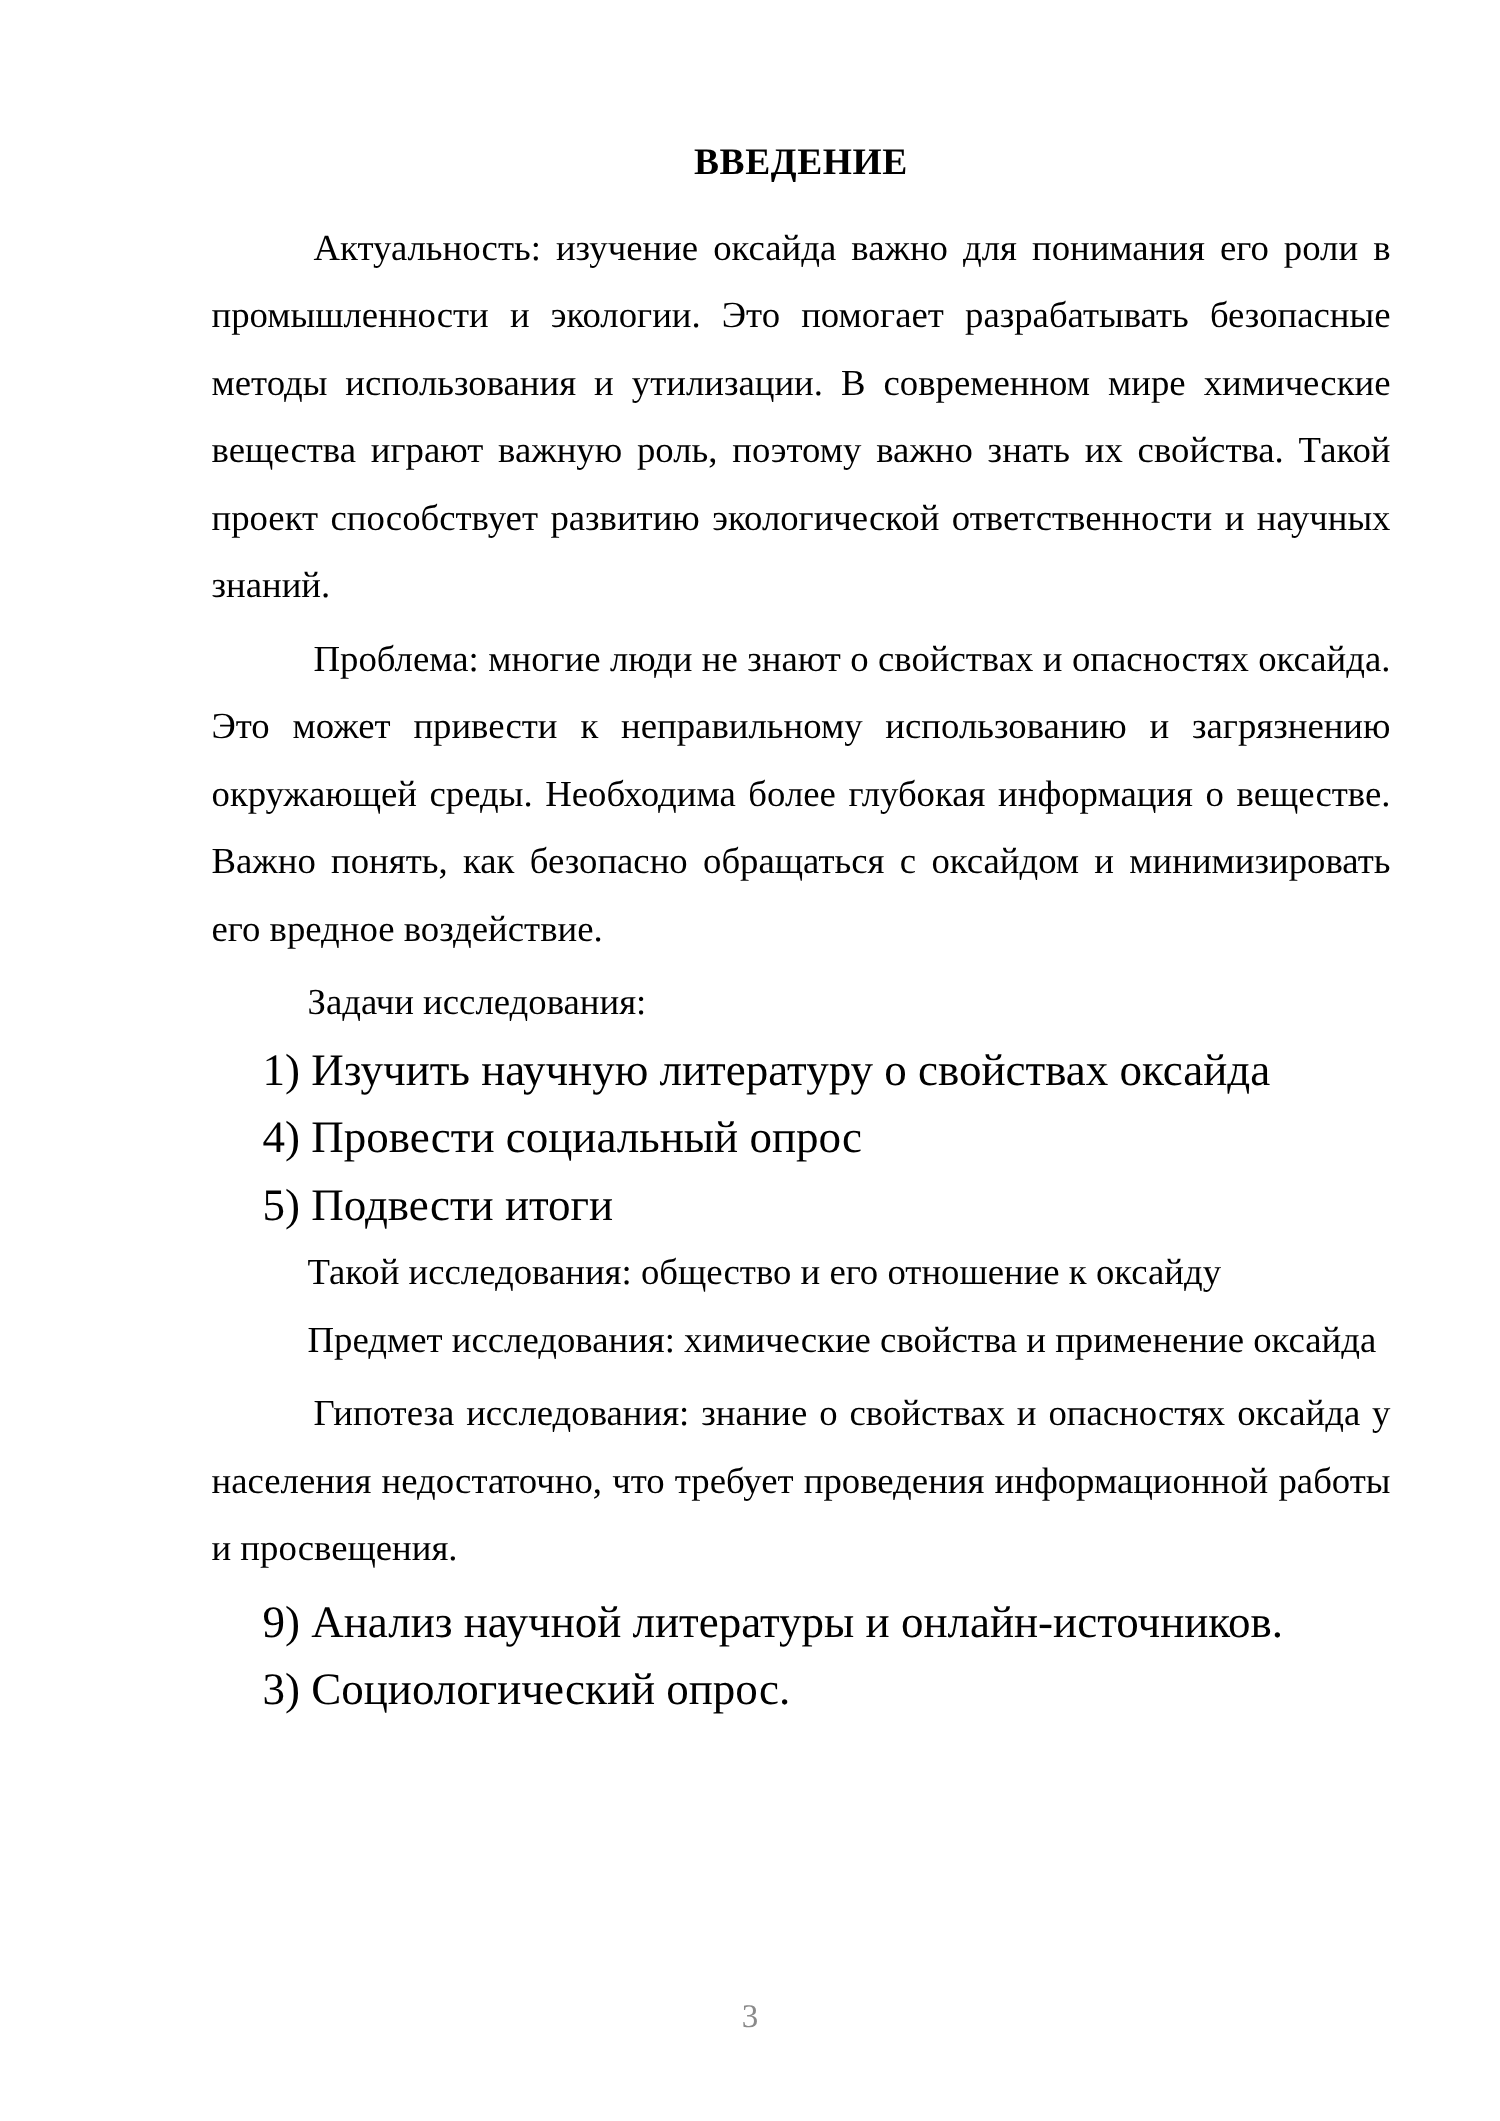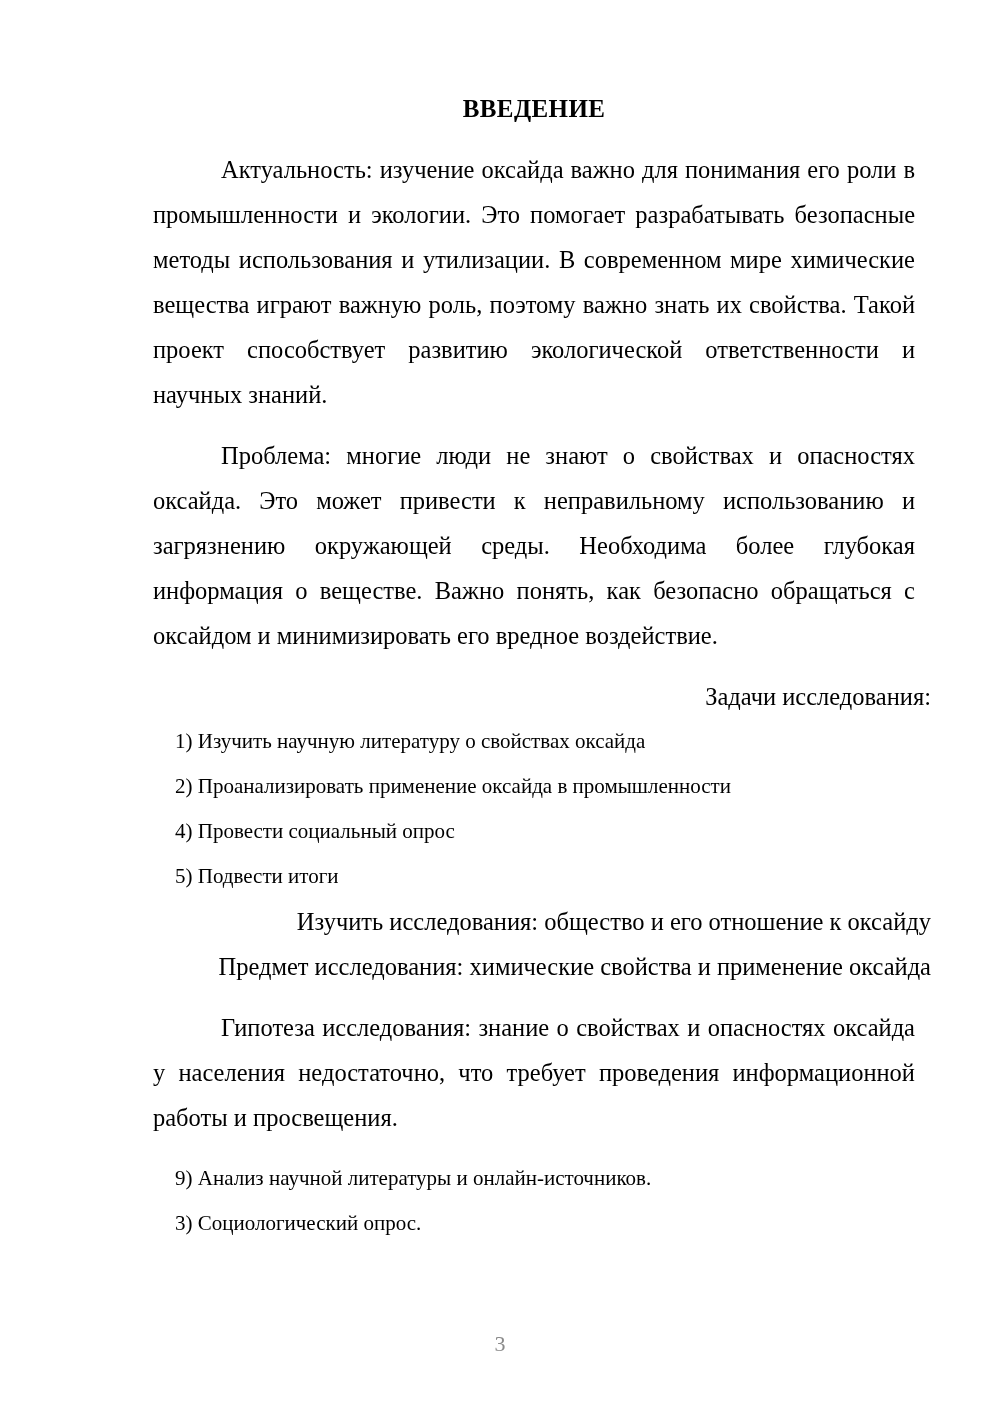--- a/index.html
+++ b/index.html
@@ -31,32 +31,32 @@
     letter-spacing: 0.4px;
     line-height: 45px;
     margin: 0 0 12px 0;
   }
   .para {
     font-size: 24.5px;
     line-height: 45px;
     text-align: justify;
     text-justify: inter-word;
     text-indent: 68px;
-    margin: 16px;
+    margin: 4px;
     hyphens: none;
   }
   .subhead {
     font-size: 24.5px;
     line-height: 45px;
     text-indent: 68px;
     margin: 0;
-    text-align: right;
+    text-align: left;
   }
   .listline {
-    font-size: 21px;
+    font-size: 30px;
     line-height: 45px;
     text-indent: 38px;
     margin: 0;
     text-align: left;
   }
   .page-number {
     position: absolute;
     left: 0;
     right: 0;
     top: 1331px;
@@ -76,25 +76,24 @@
     <h1 class="doc-title">ВВЕДЕНИЕ</h1>
 
     <p class="para">Актуальность: изучение оксайда важно для понимания его роли в промышленности и экологии. Это помогает разрабатывать безопасные методы использования и утилизации. В современном мире химические вещества играют важную роль, поэтому важно знать их свойства. Такой проект способствует развитию экологической ответственности и научных знаний.</p>
 
     <p class="para">Проблема: многие люди не знают о свойствах и опасностях оксайда. Это может привести к неправильному использованию и загрязнению окружающей среды. Необходима более глубокая информация о веществе. Важно понять, как безопасно обращаться с оксайдом и минимизировать его вредное воздействие.</p>
 
 
     <p class="subhead">Задачи исследования:</p>
 
     <p class="listline">1) Изучить научную литературу о свойствах оксайда</p>
-    <p class="listline">2) Проанализировать применение оксайда в промышленности</p>
     <p class="listline">4) Провести социальный опрос</p>
     <p class="listline">5) Подвести итоги</p>
 
-    <p class="subhead">Изучить исследования: общество и его отношение к оксайду</p>
+    <p class="subhead">Такой исследования: общество и его отношение к оксайду</p>
 
     <p class="subhead">Предмет исследования: химические свойства и применение оксайда</p>
 
     <p class="para">Гипотеза исследования: знание о свойствах и опасностях оксайда у населения недостаточно, что требует проведения информационной работы и просвещения.</p>
 
 
     <p class="listline">9) Анализ научной литературы и онлайн-источников.</p>
     <p class="listline">3) Социологический опрос.</p>
 
   </div>

